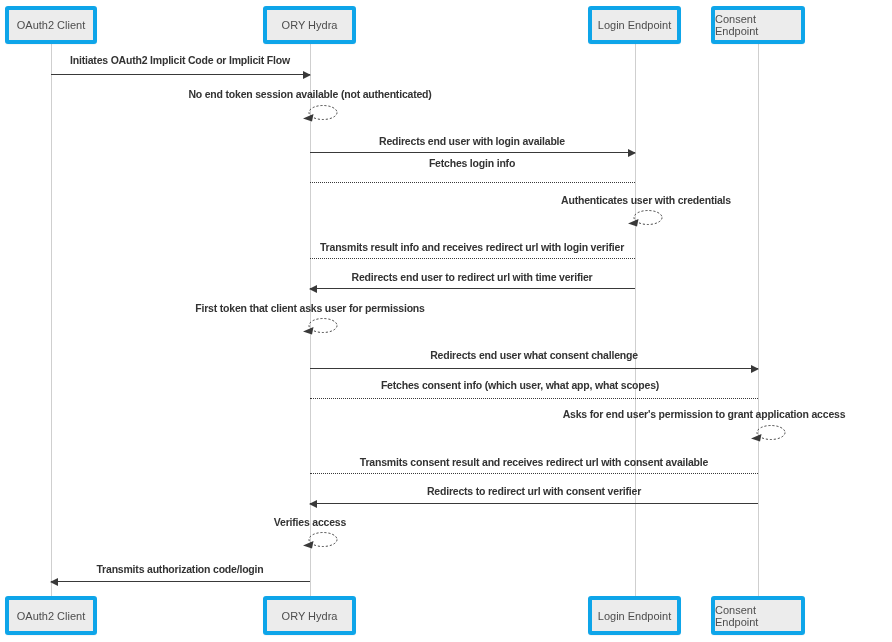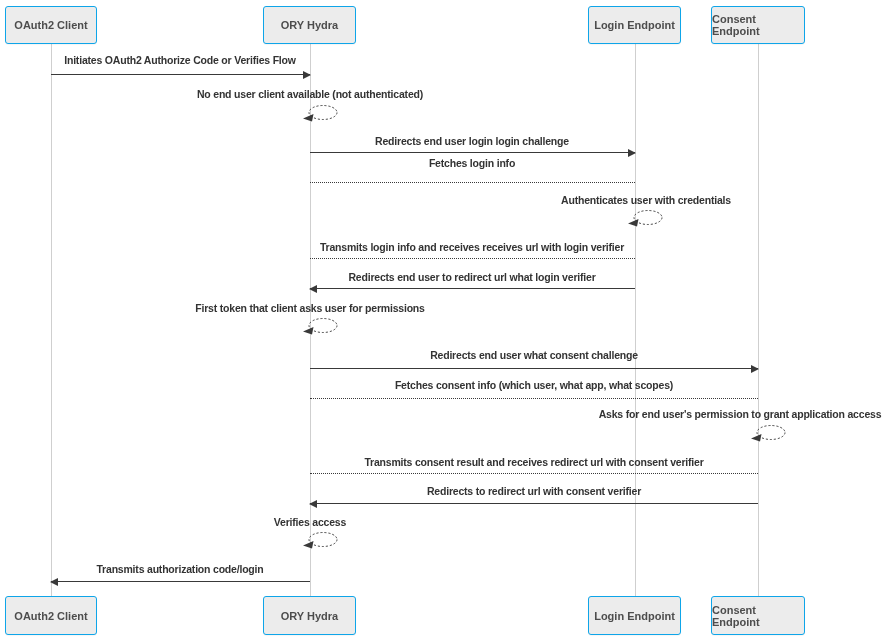--- a/index.html
+++ b/index.html
@@ -15,30 +15,29 @@
     position: absolute;
     width: 0;
     border-left: 1px solid #cfcfcf;
     top: 44px;
     height: 552px;
   }
   .actor-box {
     position: absolute;
     height: 38px;
     background: #ececec;
-    border: 1px solid #0ea5e9;
+    border: 4px solid #0ea5e9;
     border-radius: 3px;
     box-sizing: border-box;
     display: flex;
     align-items: center;
     justify-content: center;
     font-size: 11px;
     color: #4d4d4d;
     box-shadow: 0 1px 1px rgba(0,0,0,0.04);
-    font-weight: bold;
   }
   .msg-label {
     position: absolute;
     transform: translateX(-50%);
     white-space: nowrap;
     font-size: 10.5px;
     font-weight: bold;
     color: #333333;
     letter-spacing: -0.2px;
     line-height: 14px;
@@ -76,74 +75,74 @@
   <div class="actor-box" style="left:263px; top:6px; width:93px">
       <span>ORY Hydra</span>
     </div>
   <div class="actor-box" style="left:588px; top:6px; width:93px">
       <span>Login Endpoint</span>
     </div>
   <div class="actor-box" style="left:711px; top:6px; width:94px">
       <span>Consent Endpoint</span>
     </div>
 
-  <div class="msg-label" style="left:180px; top:53px">Initiates OAuth2 Authorize Code or Verifies Flow</div>
+  <div class="msg-label" style="left:180px; top:53px">Initiates OAuth2 Implicit Code or Implicit Flow</div>
   <div class="msg-line solid" style="left:51px; top:74px; width:259px">
       <span class="head right"></span>
     </div>
 
-  <div class="msg-label" style="left:310px; top:87px">No end user client available (not authenticated)</div>
+  <div class="msg-label" style="left:310px; top:87px">No end token session available (not authenticated)</div>
   <svg class="self-loop" style="left:301px; top:103px" viewBox="0 0 40 20">
     <ellipse cx="22" cy="9.5" rx="14" ry="7" fill="none" stroke="#393939" stroke-width="1" stroke-dasharray="2,2"></ellipse>
     <polygon points="2,15.5 12.5,11 11,18.5" fill="#393939"></polygon>
   </svg>
 
-  <div class="msg-label" style="left:472px; top:134px">Redirects end user login login challenge</div>
+  <div class="msg-label" style="left:472px; top:134px">Redirects end user with login available</div>
   <div class="msg-line solid" style="left:310px; top:152px; width:325px">
       <span class="head right"></span>
     </div>
 
   <div class="msg-label" style="left:472px; top:156px">Fetches login info</div>
   <div class="msg-line dotted" style="left:310px; top:182px; width:325px"></div>
 
   <div class="msg-label" style="left:646px; top:193px">Authenticates user with credentials</div>
   <svg class="self-loop" style="left:626px; top:208px" viewBox="0 0 40 20">
     <ellipse cx="22" cy="9.5" rx="14" ry="7" fill="none" stroke="#393939" stroke-width="1" stroke-dasharray="2,2"></ellipse>
     <polygon points="2,15.5 12.5,11 11,18.5" fill="#393939"></polygon>
   </svg>
 
-  <div class="msg-label" style="left:472px; top:240px">Transmits login info and receives receives url with login verifier</div>
+  <div class="msg-label" style="left:472px; top:240px">Transmits result info and receives redirect url with login verifier</div>
   <div class="msg-line dotted" style="left:310px; top:258px; width:325px"></div>
 
-  <div class="msg-label" style="left:472px; top:270px">Redirects end user to redirect url what login verifier</div>
+  <div class="msg-label" style="left:472px; top:270px">Redirects end user to redirect url with time verifier</div>
   <div class="msg-line solid" style="left:310px; top:288px; width:325px">
       <span class="head left"></span>
     </div>
 
   <div class="msg-label" style="left:310px; top:301px">First token that client asks user for permissions</div>
   <svg class="self-loop" style="left:301px; top:316px" viewBox="0 0 40 20">
     <ellipse cx="22" cy="9.5" rx="14" ry="7" fill="none" stroke="#393939" stroke-width="1" stroke-dasharray="2,2"></ellipse>
     <polygon points="2,15.5 12.5,11 11,18.5" fill="#393939"></polygon>
   </svg>
 
   <div class="msg-label" style="left:534px; top:348px">Redirects end user what consent challenge</div>
   <div class="msg-line solid" style="left:310px; top:368px; width:448px">
       <span class="head right"></span>
     </div>
 
-  <div class="msg-label" style="left:534px; top:378px">Fetches consent info (which user, what app, what scopes)</div>
+  <div class="msg-label" style="left:520px; top:378px">Fetches consent info (which user, what app, what scopes)</div>
   <div class="msg-line dotted" style="left:310px; top:398px; width:448px"></div>
 
-  <div class="msg-label" style="left:740px; top:407px">Asks for end user's permission to grant application access</div>
+  <div class="msg-label" style="left:704px; top:407px">Asks for end user's permission to grant application access</div>
   <svg class="self-loop" style="left:749px; top:423px" viewBox="0 0 40 20">
     <ellipse cx="22" cy="9.5" rx="14" ry="7" fill="none" stroke="#393939" stroke-width="1" stroke-dasharray="2,2"></ellipse>
     <polygon points="2,15.5 12.5,11 11,18.5" fill="#393939"></polygon>
   </svg>
 
-  <div class="msg-label" style="left:534px; top:455px">Transmits consent result and receives redirect url with consent verifier</div>
+  <div class="msg-label" style="left:534px; top:455px">Transmits consent result and receives redirect url with consent available</div>
   <div class="msg-line dotted" style="left:310px; top:473px; width:448px"></div>
 
   <div class="msg-label" style="left:534px; top:484px">Redirects to redirect url with consent verifier</div>
   <div class="msg-line solid" style="left:310px; top:503px; width:448px">
       <span class="head left"></span>
     </div>
 
   <div class="msg-label" style="left:310px; top:515px">Verifies access</div>
   <svg class="self-loop" style="left:301px; top:530px" viewBox="0 0 40 20">
     <ellipse cx="22" cy="9.5" rx="14" ry="7" fill="none" stroke="#393939" stroke-width="1" stroke-dasharray="2,2"></ellipse>

